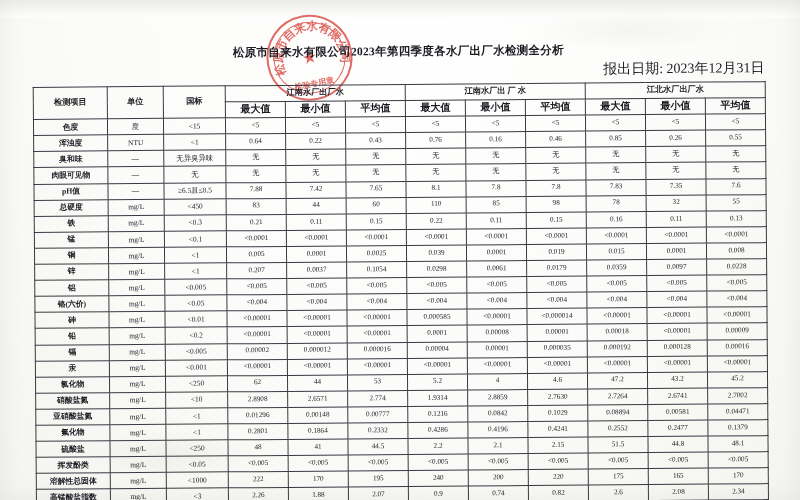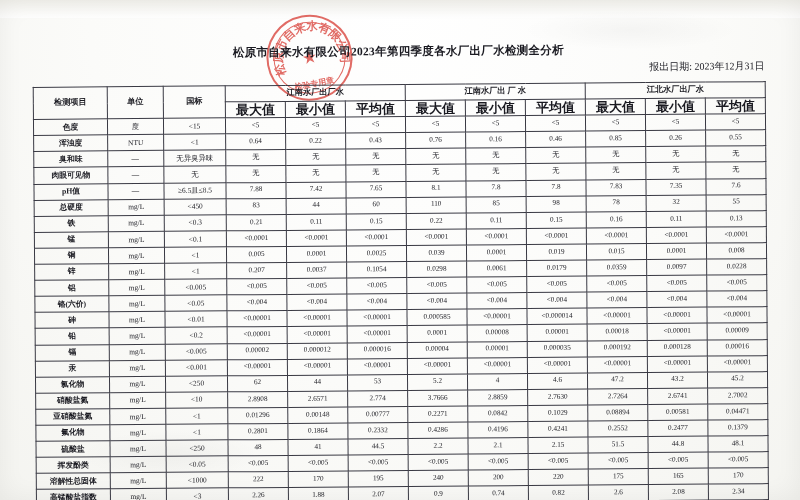--- a/index.html
+++ b/index.html
@@ -55,21 +55,21 @@
   #seal .btm{
     position:absolute;left:0;right:0;bottom:9px;text-align:center;
     font-size:8px;font-weight:bold;
   }
 
   #title{
     position:absolute;left:0;right:0;top:44px;text-align:center;
     font-size:11.5px;font-weight:bold;letter-spacing:.3px;
   }
   #report-date{
-    position:absolute;right:34px;top:62px;font-size:10px;
+    position:absolute;right:34px;top:62px;font-size:14px;
   }
 
   table{
     position:absolute;left:34px;top:84px;
     width:732px;
     border-collapse:collapse;
     font-size:7.6px;
     table-layout:fixed;
   }
   col.c-item{width:74px;}
@@ -81,21 +81,21 @@
     text-align:center;
     vertical-align:middle;
     padding:0;
     height:15.1px;
     line-height:1.05;
     overflow:hidden;
     white-space:nowrap;
   }
   thead th{font-weight:bold;font-size:7.8px;}
   thead tr.plants th{font-size:8.2px;}
-  thead tr.sub th{font-size:13px;font-family:Liberation Serif, serif;}
+  thead tr.sub th{font-size:10px;font-family:Liberation Serif, serif;}
   td.item{font-size:7.8px;font-weight:bold;}
   td.unit,td.std{font-size:7.4px;}
   td.val{font-size:7.2px;font-family:"Liberation Serif",serif;}
   .dash{letter-spacing:1px;}
   
   .blot{position:absolute;border-radius:50%;pointer-events:none;}
   .b1{left:80px;top:430px;width:180px;height:50px;background:radial-gradient(ellipse,rgba(0,0,0,.035),rgba(0,0,0,0) 70%);}
   .b2{left:520px;top:10px;width:220px;height:40px;background:radial-gradient(ellipse,rgba(0,0,0,.03),rgba(0,0,0,0) 70%);}
   .edge{position:absolute;left:0;top:0;width:800px;height:500px;
         box-shadow:inset 0 0 26px rgba(0,0,0,.06);pointer-events:none;}
@@ -410,35 +410,35 @@
           <td class="val">43.2</td>
           <td class="val">45.2</td>
         </tr>
         <tr>
           <td class="item">硝酸盐氮</td>
           <td class="unit">mg/L</td>
           <td class="std">&lt;10</td>
           <td class="val">2.8908</td>
           <td class="val">2.6571</td>
           <td class="val">2.774</td>
-          <td class="val">3.7666</td>
+          <td class="val">1.9314</td>
           <td class="val">2.8859</td>
           <td class="val">2.7630</td>
           <td class="val">2.7264</td>
           <td class="val">2.6741</td>
           <td class="val">2.7002</td>
         </tr>
         <tr>
           <td class="item">亚硝酸盐氮</td>
           <td class="unit">mg/L</td>
           <td class="std">&lt;1</td>
           <td class="val">0.01296</td>
           <td class="val">0.00148</td>
           <td class="val">0.00777</td>
-          <td class="val">0.2271</td>
+          <td class="val">0.1216</td>
           <td class="val">0.0842</td>
           <td class="val">0.1029</td>
           <td class="val">0.08894</td>
           <td class="val">0.00581</td>
           <td class="val">0.04471</td>
         </tr>
         <tr>
           <td class="item">氟化物</td>
           <td class="unit">mg/L</td>
           <td class="std">&lt;1</td>

